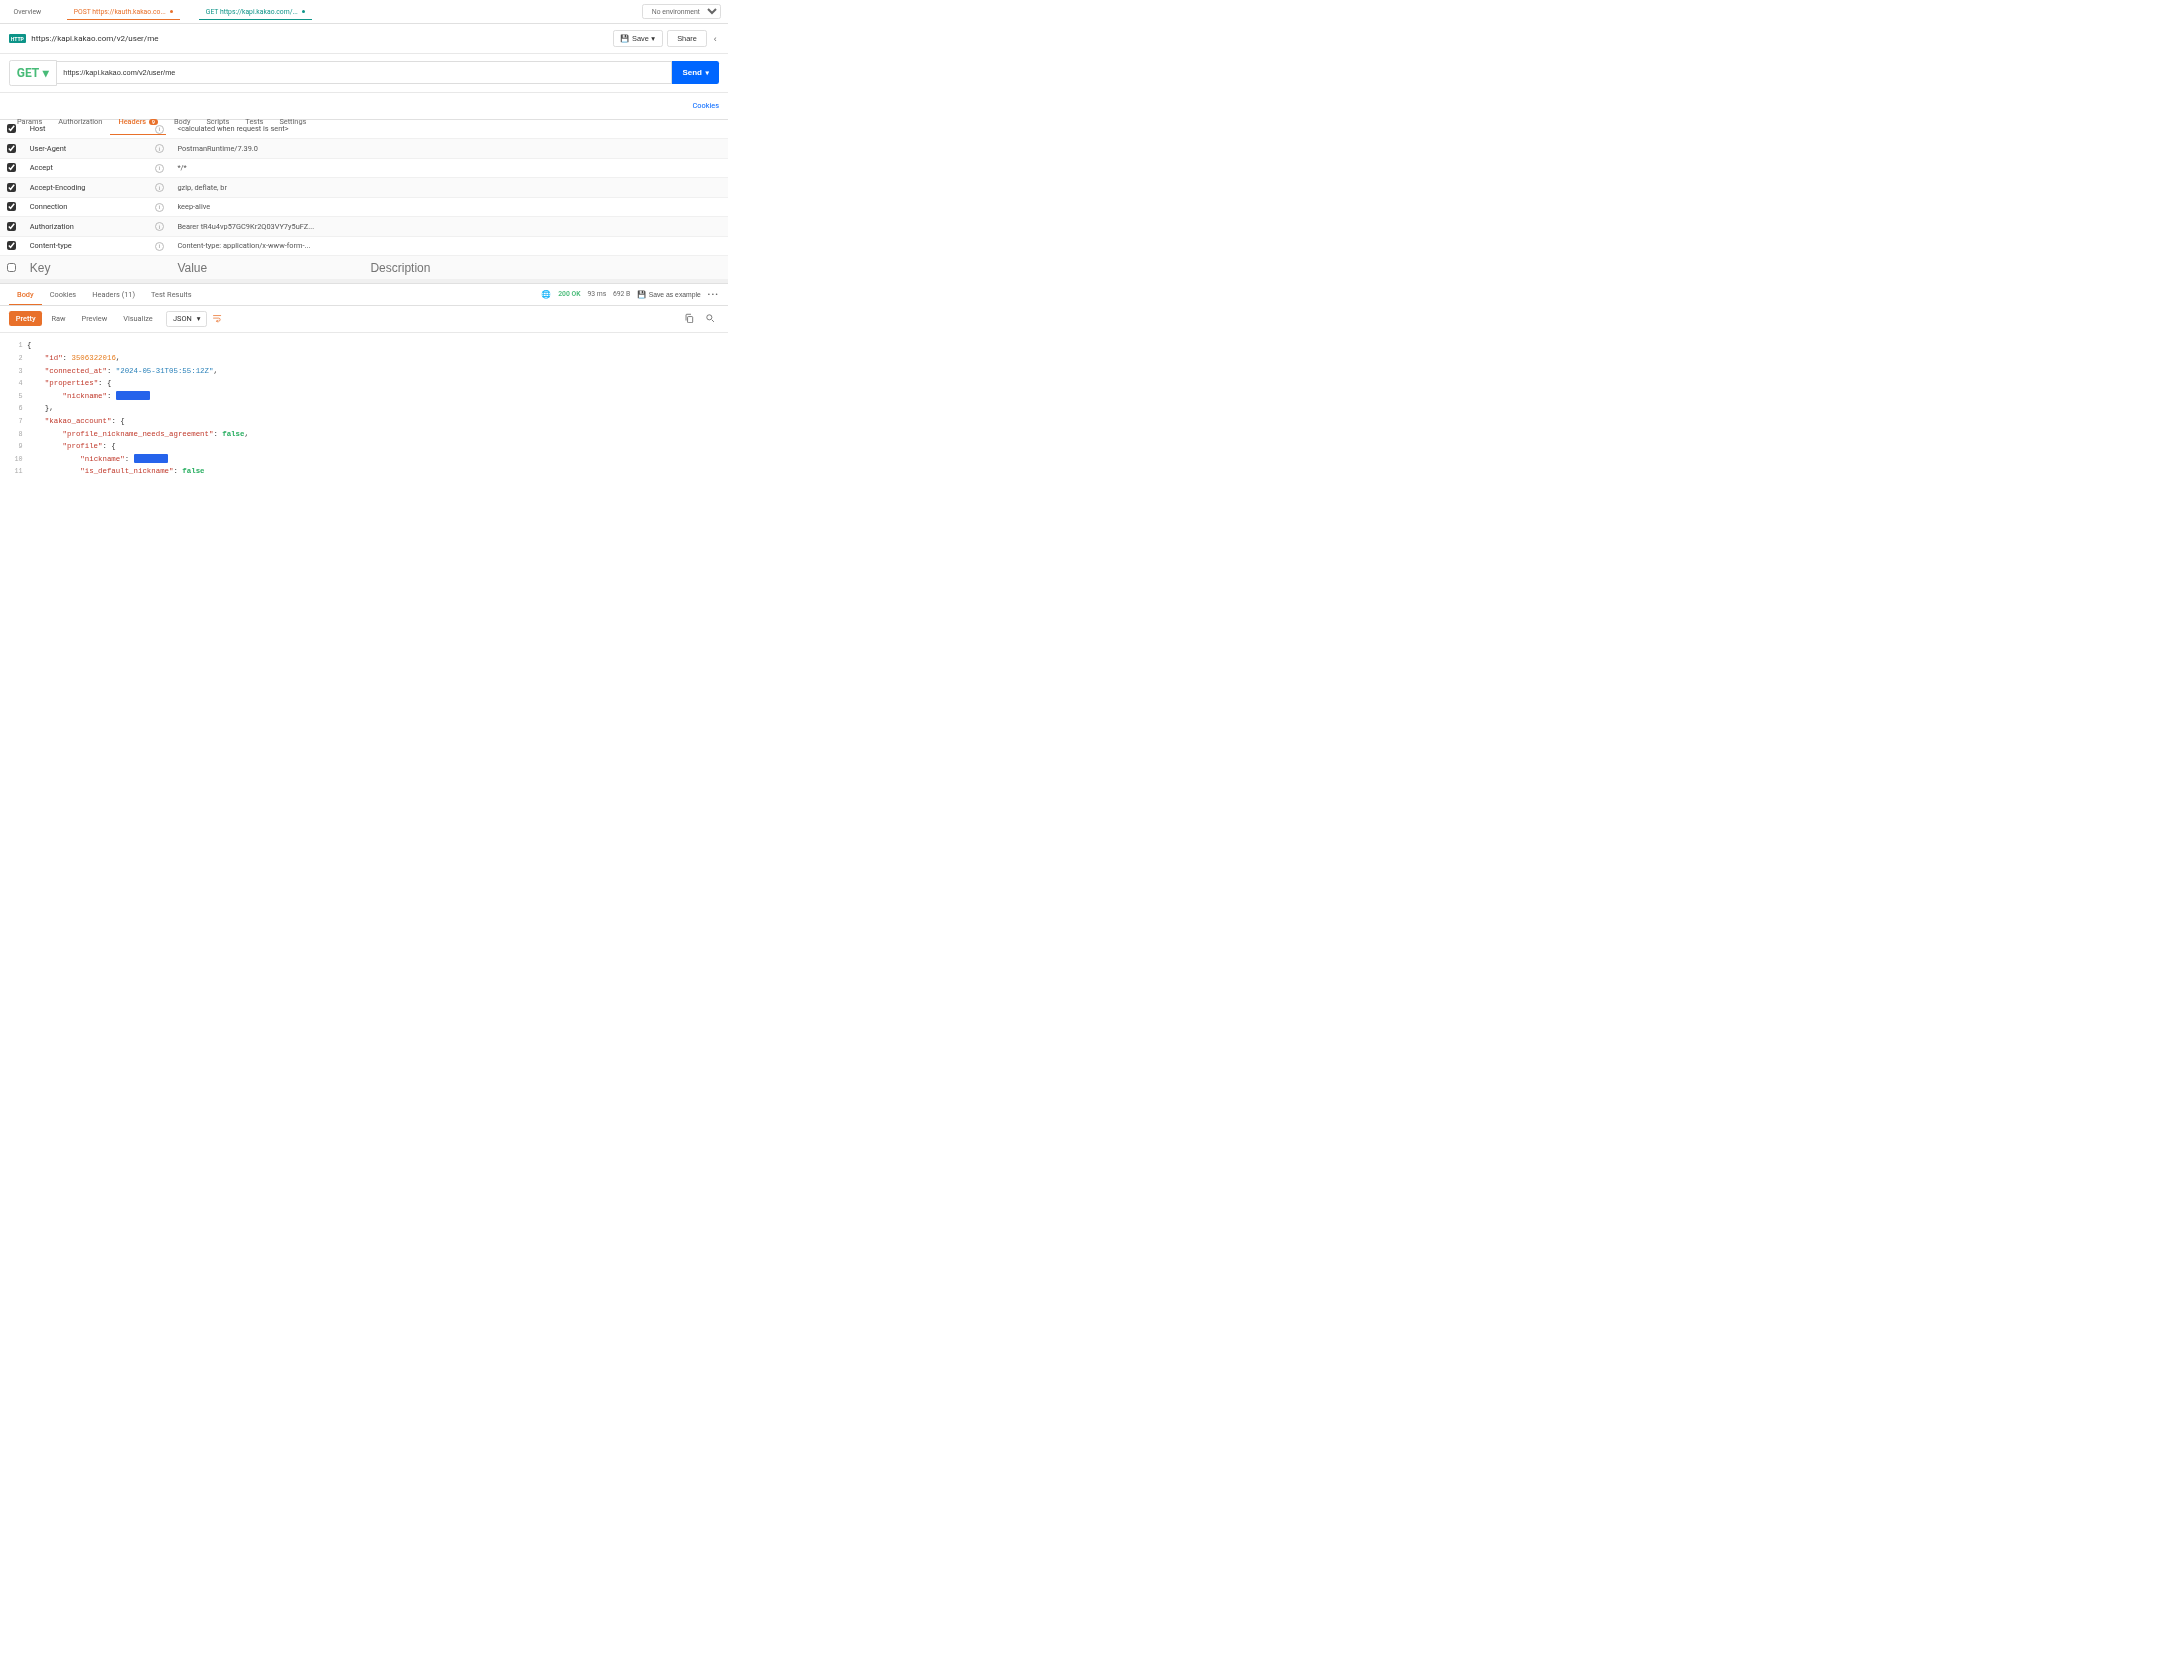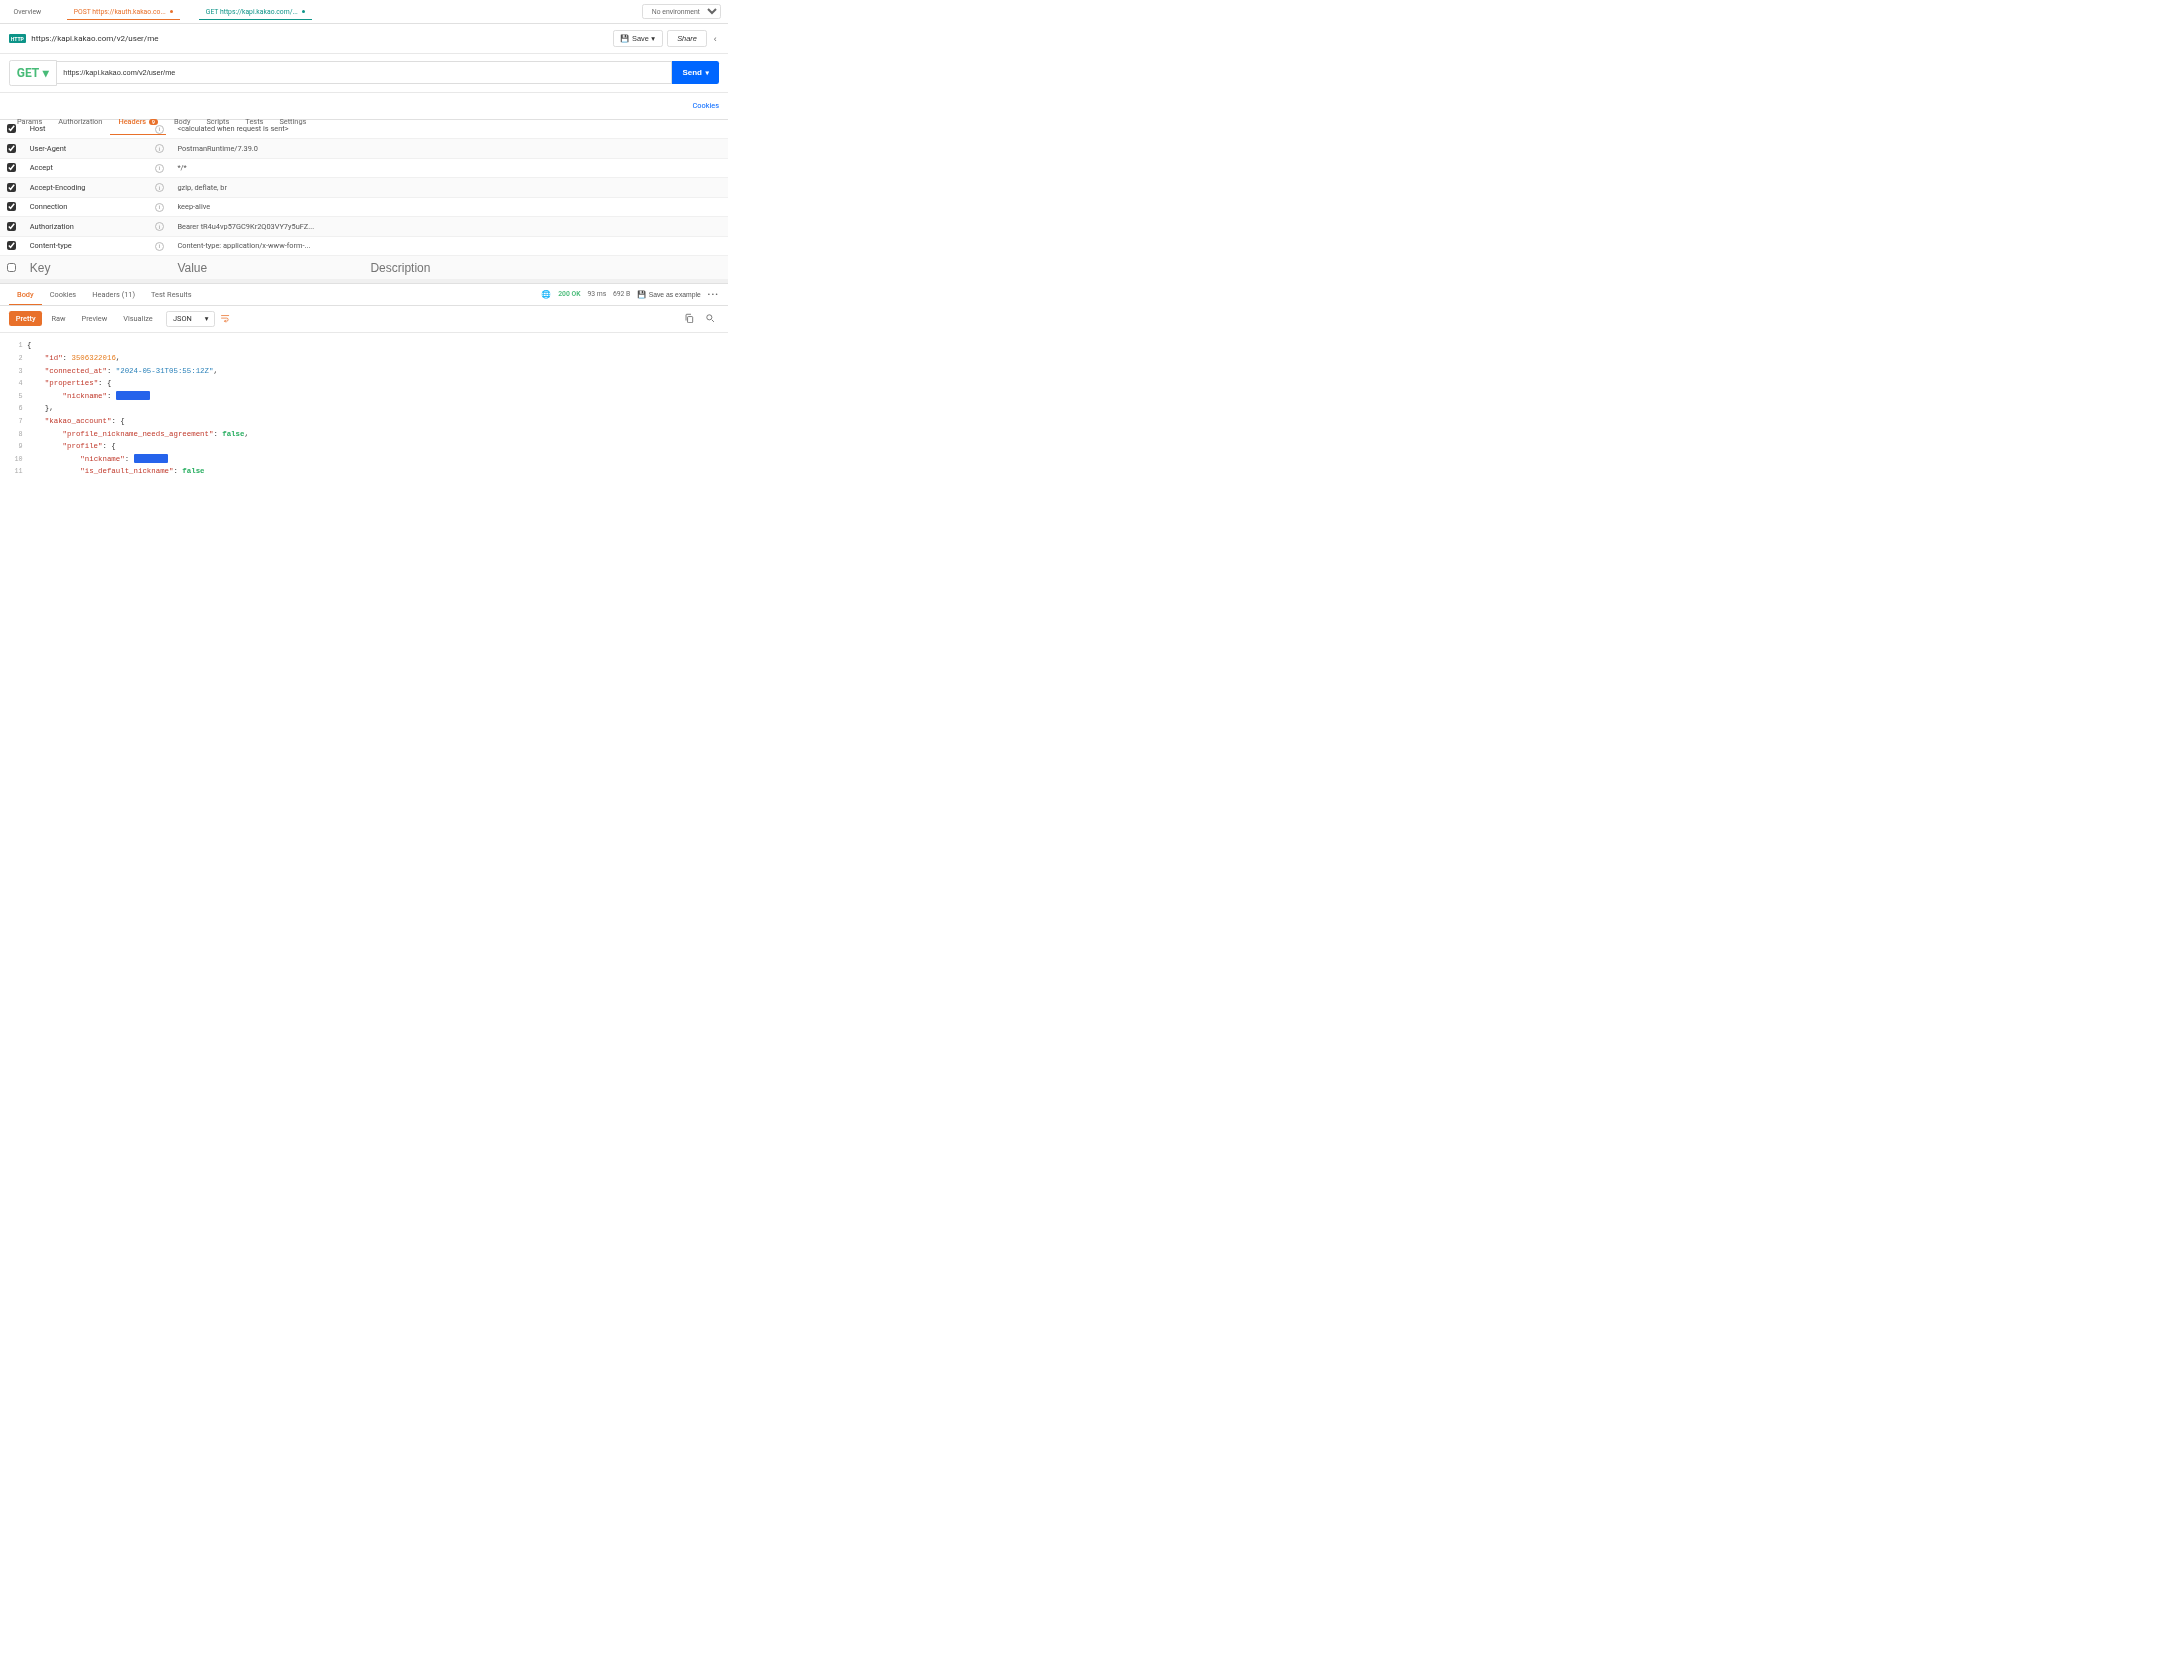--- a/index.html
+++ b/index.html
@@ -113,21 +113,20 @@
       color: #333;
     }
     .share-btn {
       border: 0.6px solid #ddd;
       border-radius: 2.3px;
       padding: 3.4px 9px;
       background: #fff;
       cursor: pointer;
       font-size: 7.4px;
       color: #333;
-      font-style: italic;
     }
     .collapse-btn {
       border: none;
       background: none;
       cursor: pointer;
       font-size: 9px;
       color: #666;
       padding: 2.3px;
     }
 
@@ -349,21 +348,21 @@
       border-radius: 2.3px;
     }
     .view-tab.active {
       background: #e8702a;
       color: white;
       font-weight: 500;
     }
     .format-select {
       display: flex;
       align-items: center;
-      gap: 13px;
+      gap: 5px;
       border: 0.6px solid #ddd;
       border-radius: 2.3px;
       padding: 2.3px 5.7px;
       font-size: 7.4px;
       cursor: pointer;
       background: #fff;
       color: #333;
       margin-left: 4.5px;
     }
     .wrap-btn {

